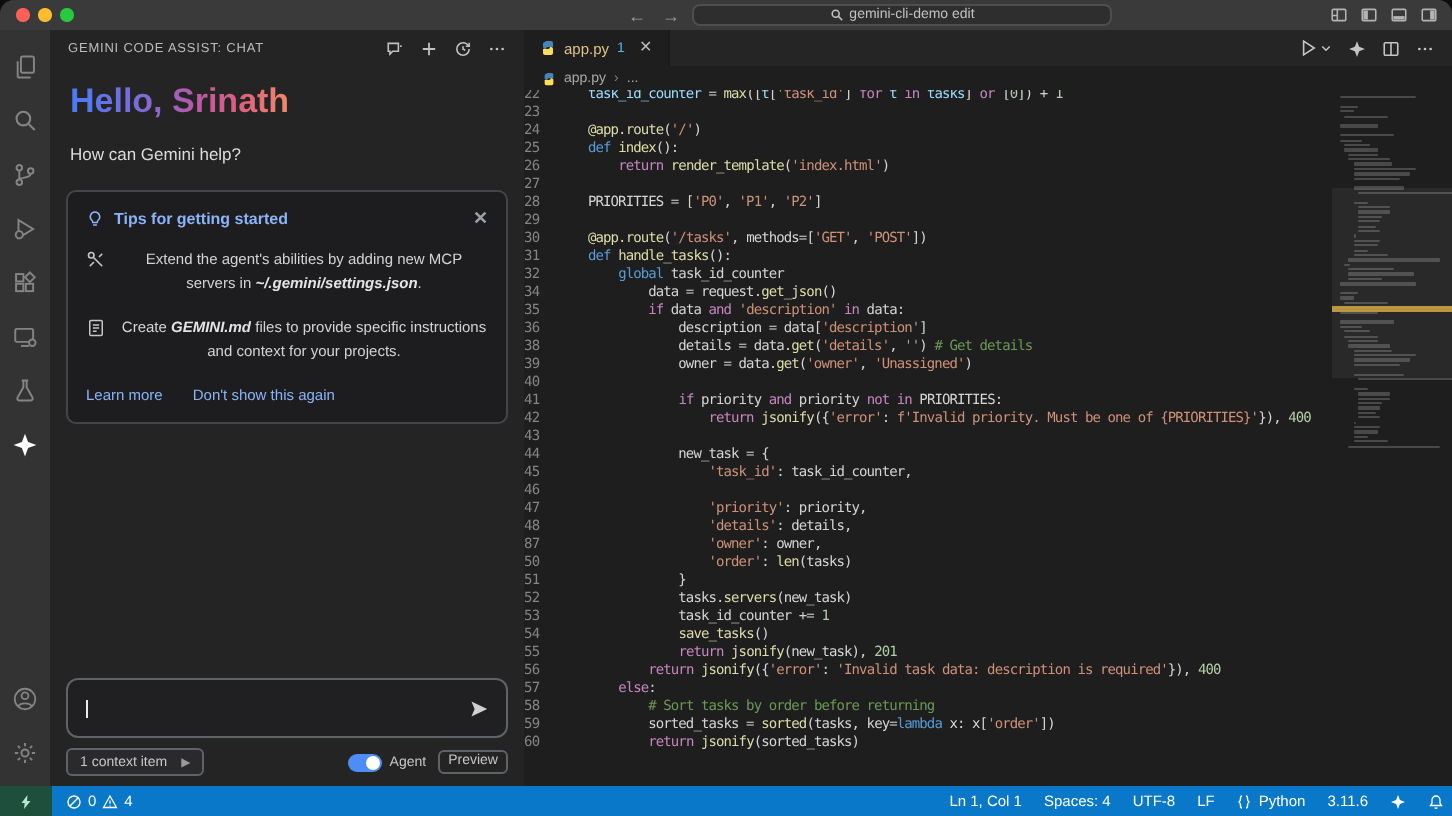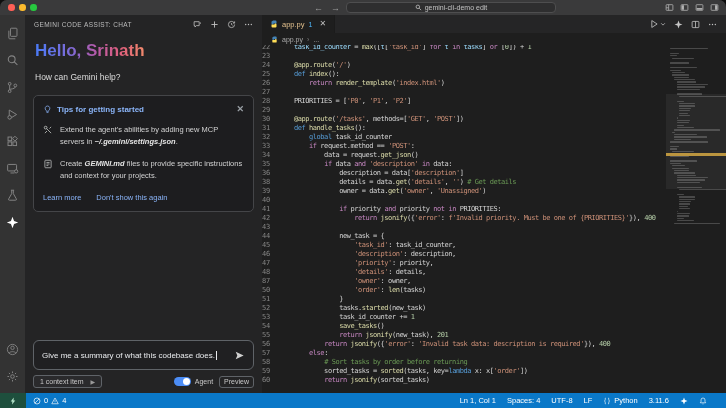--- a/index.html
+++ b/index.html
@@ -30,21 +30,21 @@
   .chat{width:237px;background:#242425;display:flex;flex-direction:column;padding-bottom:5px;}
   .chat-header{height:19px;display:flex;align-items:center;padding:0 9px;color:#bcbcbc;font-size:6.5px;letter-spacing:.4px;flex:0 0 auto;}
   .chat-header-icons{margin-left:auto;display:flex;gap:8px;color:#c2c2c2;align-items:center;}
   .greeting{margin:7px 10px 0;font-size:17px;font-weight:bold;width:max-content;
     background:linear-gradient(90deg,#4a7bf7 0%,#7d6bd8 32%,#b65aa8 56%,#e0607c 78%,#f08a6b 100%);
     -webkit-background-clip:text;background-clip:text;color:transparent;}
   .subtitle{margin:11px 10px 0;color:#dcdcdc;font-size:8.5px;}
   .tips{margin:13px 8px 0;border:1px solid #444548;border-radius:5px;background:#1d1d1f;padding:8px 9px 9px;}
   .tips-title-row{display:flex;align-items:center;gap:5px;color:#8ab4f8;font-size:8px;font-weight:bold;}
   .tips-close{margin-left:auto;color:#9aa0a6;font-size:9px;line-height:1;cursor:default;}
-  .tip-item{display:flex;gap:7px;margin-top:10px;color:#d3d3d3;font-size:7.5px;line-height:1.6;}
+  .tip-item{display:flex;gap:7px;margin-top:10px;color:#d3d3d3;font-size:7.5px;line-height:1.6;text-align:center;}
   .tip-icon{color:#c4c7c5;flex:0 0 auto;margin-top:1px;}
   .tip-text b i{color:#e4e4e4;}
   .tips-links{display:flex;gap:15px;margin-top:11px;font-size:7.5px;color:#8ab4f8;}
   .spacer{flex:1;}
   .input-box{margin:0 8px;border:1px solid #5f6368;border-radius:6px;height:30px;display:flex;align-items:center;
     padding:0 8px;color:#e8eaed;font-size:8px;background:#202022;flex:0 0 auto;}
   .caret{display:inline-block;width:1px;height:9px;background:#e8eaed;margin-left:1px;vertical-align:-1px;}
   .send{margin-left:auto;color:#d0d0d0;}
   .controls-row{margin:5px 8px 0;display:flex;align-items:center;flex:0 0 auto;}
   .context-pill{border:1px solid #5f6368;border-radius:3px;background:#2a2a2c;color:#c7c7c7;font-size:7px;
@@ -75,21 +75,21 @@
   .tk-n{color:#b5cea8;} .tk-m{color:#6a9955;} .tk-v{color:#9cdcfe;} .tk-p{color:#d4d4d4;}
   .minimap{position:absolute;top:0;right:0;bottom:0;width:60px;background:#1e1e1e;padding:3px 2px 0 4px;}
   .mm-line{height:1.3px;margin-bottom:1.1px;background:rgba(205,205,205,.25);border-radius:.5px;}
   .mm-viewport{position:absolute;left:0;right:0;top:49px;height:95px;background:rgba(255,255,255,.05);}
   .mm-highlight{position:absolute;left:0;right:0;top:108px;height:2.5px;background:#bb953f;}
 
   
   .statusbar{position:absolute;bottom:0;left:0;right:0;height:15px;background:#0a78c8;display:flex;align-items:center;color:#fff;font-size:7.5px;}
   .remote{width:26px;height:15px;background:#1e4f3d;display:flex;align-items:center;justify-content:center;color:#b7e8cd;flex:0 0 auto;}
   .problems{display:flex;align-items:center;gap:3px;padding:0 7px;}
-  .sb-right{margin-left:auto;display:flex;align-items:center;gap:11px;padding-right:19px;}
+  .sb-right{margin-left:auto;display:flex;align-items:center;gap:11px;padding-right:4px;}
   .sb-item{display:flex;align-items:center;gap:3px;white-space:nowrap;}
 </style>
 </head>
 <body>
 
 <div class="window">
 
   <div class="titlebar">
     <div class="traffic">
       <span class="tl red"></span>
@@ -248,21 +248,20 @@
         </div>
         <div class="tips-links">
           <span>Learn more</span>
           <span>Don't show this again</span>
         </div>
       </div>
 
       <div class="spacer"></div>
 
       <div class="input-box">
-        <span>Give me a summary of what this codebase does.</span>
           <span class="caret"></span>
         <span class="send">
           <svg width="11" height="11" viewBox="0 0 16 16" fill="currentColor">
               <path d="M2.5 2.5L14 8 2.5 13.5 4.8 8z"></path>
             </svg>
         </span>
       </div>
       <div class="controls-row">
         <span class="context-pill">
           <span>1 context item</span>
@@ -327,39 +326,38 @@
             <div class="code-line"><span class="line-num">23</span><span class="line-text"></span></div>
             <div class="code-line"><span class="line-num">24</span><span class="line-text"><span class="tk-f">@app.route</span><span class="tk-p">(</span><span class="tk-s">'/'</span><span class="tk-p">)</span></span></div>
             <div class="code-line"><span class="line-num">25</span><span class="line-text"><span class="tk-k">def</span><span class="tk-p"> </span><span class="tk-f">index</span><span class="tk-p">():</span></span></div>
             <div class="code-line"><span class="line-num">26</span><span class="line-text"><span class="tk-p">    </span><span class="tk-c">return</span><span class="tk-p"> </span><span class="tk-f">render_template</span><span class="tk-p">(</span><span class="tk-s">'index.html'</span><span class="tk-p">)</span></span></div>
             <div class="code-line"><span class="line-num">27</span><span class="line-text"></span></div>
             <div class="code-line"><span class="line-num">28</span><span class="line-text"><span class="tk-p">PRIORITIES = [</span><span class="tk-s">'P0'</span><span class="tk-p">, </span><span class="tk-s">'P1'</span><span class="tk-p">, </span><span class="tk-s">'P2'</span><span class="tk-p">]</span></span></div>
             <div class="code-line"><span class="line-num">29</span><span class="line-text"></span></div>
             <div class="code-line"><span class="line-num">30</span><span class="line-text"><span class="tk-f">@app.route</span><span class="tk-p">(</span><span class="tk-s">'/tasks'</span><span class="tk-p">, methods=[</span><span class="tk-s">'GET'</span><span class="tk-p">, </span><span class="tk-s">'POST'</span><span class="tk-p">])</span></span></div>
             <div class="code-line"><span class="line-num">31</span><span class="line-text"><span class="tk-k">def</span><span class="tk-p"> </span><span class="tk-f">handle_tasks</span><span class="tk-p">():</span></span></div>
             <div class="code-line"><span class="line-num">32</span><span class="line-text"><span class="tk-p">    </span><span class="tk-k">global</span><span class="tk-p"> task_id_counter</span></span></div>
-            <div class="code-line"><span class="line-num">33</span><span class="line-text"><span class="tk-p">    </span><span class="tk-c">if</span><span class="tk-p"> request.method == </span><span class="tk-s">'POST'</span><span class="tk-p">:</span></span></div>
             <div class="code-line"><span class="line-num">34</span><span class="line-text"><span class="tk-p">        data = request.</span><span class="tk-f">get_json</span><span class="tk-p">()</span></span></div>
             <div class="code-line"><span class="line-num">35</span><span class="line-text"><span class="tk-p">        </span><span class="tk-c">if</span><span class="tk-p"> data </span><span class="tk-c">and</span><span class="tk-p"> </span><span class="tk-s">'description'</span><span class="tk-p"> </span><span class="tk-c">in</span><span class="tk-p"> data:</span></span></div>
             <div class="code-line"><span class="line-num">36</span><span class="line-text"><span class="tk-p">            description = data[</span><span class="tk-s">'description'</span><span class="tk-p">]</span></span></div>
             <div class="code-line"><span class="line-num">38</span><span class="line-text"><span class="tk-p">            details = data.</span><span class="tk-f">get</span><span class="tk-p">(</span><span class="tk-s">'details'</span><span class="tk-p">, </span><span class="tk-s">''</span><span class="tk-p">) </span><span class="tk-m"># Get details</span></span></div>
             <div class="code-line"><span class="line-num">39</span><span class="line-text"><span class="tk-p">            owner = data.</span><span class="tk-f">get</span><span class="tk-p">(</span><span class="tk-s">'owner'</span><span class="tk-p">, </span><span class="tk-s">'Unassigned'</span><span class="tk-p">)</span></span></div>
             <div class="code-line"><span class="line-num">40</span><span class="line-text"></span></div>
             <div class="code-line"><span class="line-num">41</span><span class="line-text"><span class="tk-p">            </span><span class="tk-c">if</span><span class="tk-p"> priority </span><span class="tk-c">and</span><span class="tk-p"> priority </span><span class="tk-c">not</span><span class="tk-p"> </span><span class="tk-c">in</span><span class="tk-p"> PRIORITIES:</span></span></div>
             <div class="code-line"><span class="line-num">42</span><span class="line-text"><span class="tk-p">                </span><span class="tk-c">return</span><span class="tk-p"> </span><span class="tk-f">jsonify</span><span class="tk-p">({</span><span class="tk-s">'error'</span><span class="tk-p">: </span><span class="tk-s">f'Invalid priority. Must be one of {PRIORITIES}'</span><span class="tk-p">}), </span><span class="tk-n">400</span></span></div>
             <div class="code-line"><span class="line-num">43</span><span class="line-text"></span></div>
             <div class="code-line"><span class="line-num">44</span><span class="line-text"><span class="tk-p">            new_task = {</span></span></div>
             <div class="code-line"><span class="line-num">45</span><span class="line-text"><span class="tk-p">                </span><span class="tk-s">'task_id'</span><span class="tk-p">: task_id_counter,</span></span></div>
-            <div class="code-line"><span class="line-num">46</span><span class="line-text"><span class="tk-p">                </span><span class="tk-s">'description'</span><span class="tk-p">: description,</span></span></div>
+            <div class="code-line"><span class="line-num">46</span></div>
             <div class="code-line"><span class="line-num">47</span><span class="line-text"><span class="tk-p">                </span><span class="tk-s">'priority'</span><span class="tk-p">: priority,</span></span></div>
             <div class="code-line"><span class="line-num">48</span><span class="line-text"><span class="tk-p">                </span><span class="tk-s">'details'</span><span class="tk-p">: details,</span></span></div>
             <div class="code-line"><span class="line-num">87</span><span class="line-text"><span class="tk-p">                </span><span class="tk-s">'owner'</span><span class="tk-p">: owner,</span></span></div>
             <div class="code-line"><span class="line-num">50</span><span class="line-text"><span class="tk-p">                </span><span class="tk-s">'order'</span><span class="tk-p">: </span><span class="tk-f">len</span><span class="tk-p">(tasks)</span></span></div>
             <div class="code-line"><span class="line-num">51</span><span class="line-text"><span class="tk-p">            }</span></span></div>
-            <div class="code-line"><span class="line-num">52</span><span class="line-text"><span class="tk-p">            tasks.</span><span class="tk-f">started</span><span class="tk-p">(new_task)</span></span></div>
+            <div class="code-line"><span class="line-num">52</span><span class="line-text"><span class="tk-p">            tasks.</span><span class="tk-f">servers</span><span class="tk-p">(new_task)</span></span></div>
             <div class="code-line"><span class="line-num">53</span><span class="line-text"><span class="tk-p">            task_id_counter += </span><span class="tk-n">1</span></span></div>
             <div class="code-line"><span class="line-num">54</span><span class="line-text"><span class="tk-p">            </span><span class="tk-f">save_tasks</span><span class="tk-p">()</span></span></div>
             <div class="code-line"><span class="line-num">55</span><span class="line-text"><span class="tk-p">            </span><span class="tk-c">return</span><span class="tk-p"> </span><span class="tk-f">jsonify</span><span class="tk-p">(new_task), </span><span class="tk-n">201</span></span></div>
             <div class="code-line"><span class="line-num">56</span><span class="line-text"><span class="tk-p">        </span><span class="tk-c">return</span><span class="tk-p"> </span><span class="tk-f">jsonify</span><span class="tk-p">({</span><span class="tk-s">'error'</span><span class="tk-p">: </span><span class="tk-s">'Invalid task data: description is required'</span><span class="tk-p">}), </span><span class="tk-n">400</span></span></div>
             <div class="code-line"><span class="line-num">57</span><span class="line-text"><span class="tk-p">    </span><span class="tk-c">else</span><span class="tk-p">:</span></span></div>
             <div class="code-line"><span class="line-num">58</span><span class="line-text"><span class="tk-p">        </span><span class="tk-m"># Sort tasks by order before returning</span></span></div>
             <div class="code-line"><span class="line-num">59</span><span class="line-text"><span class="tk-p">        sorted_tasks = </span><span class="tk-f">sorted</span><span class="tk-p">(tasks, key=</span><span class="tk-k">lambda</span><span class="tk-p"> x: x[</span><span class="tk-s">'order'</span><span class="tk-p">])</span></span></div>
             <div class="code-line"><span class="line-num">60</span><span class="line-text"><span class="tk-p">        </span><span class="tk-c">return</span><span class="tk-p"> </span><span class="tk-f">jsonify</span><span class="tk-p">(sorted_tasks)</span></span></div>
           </div>
         <div class="minimap">

